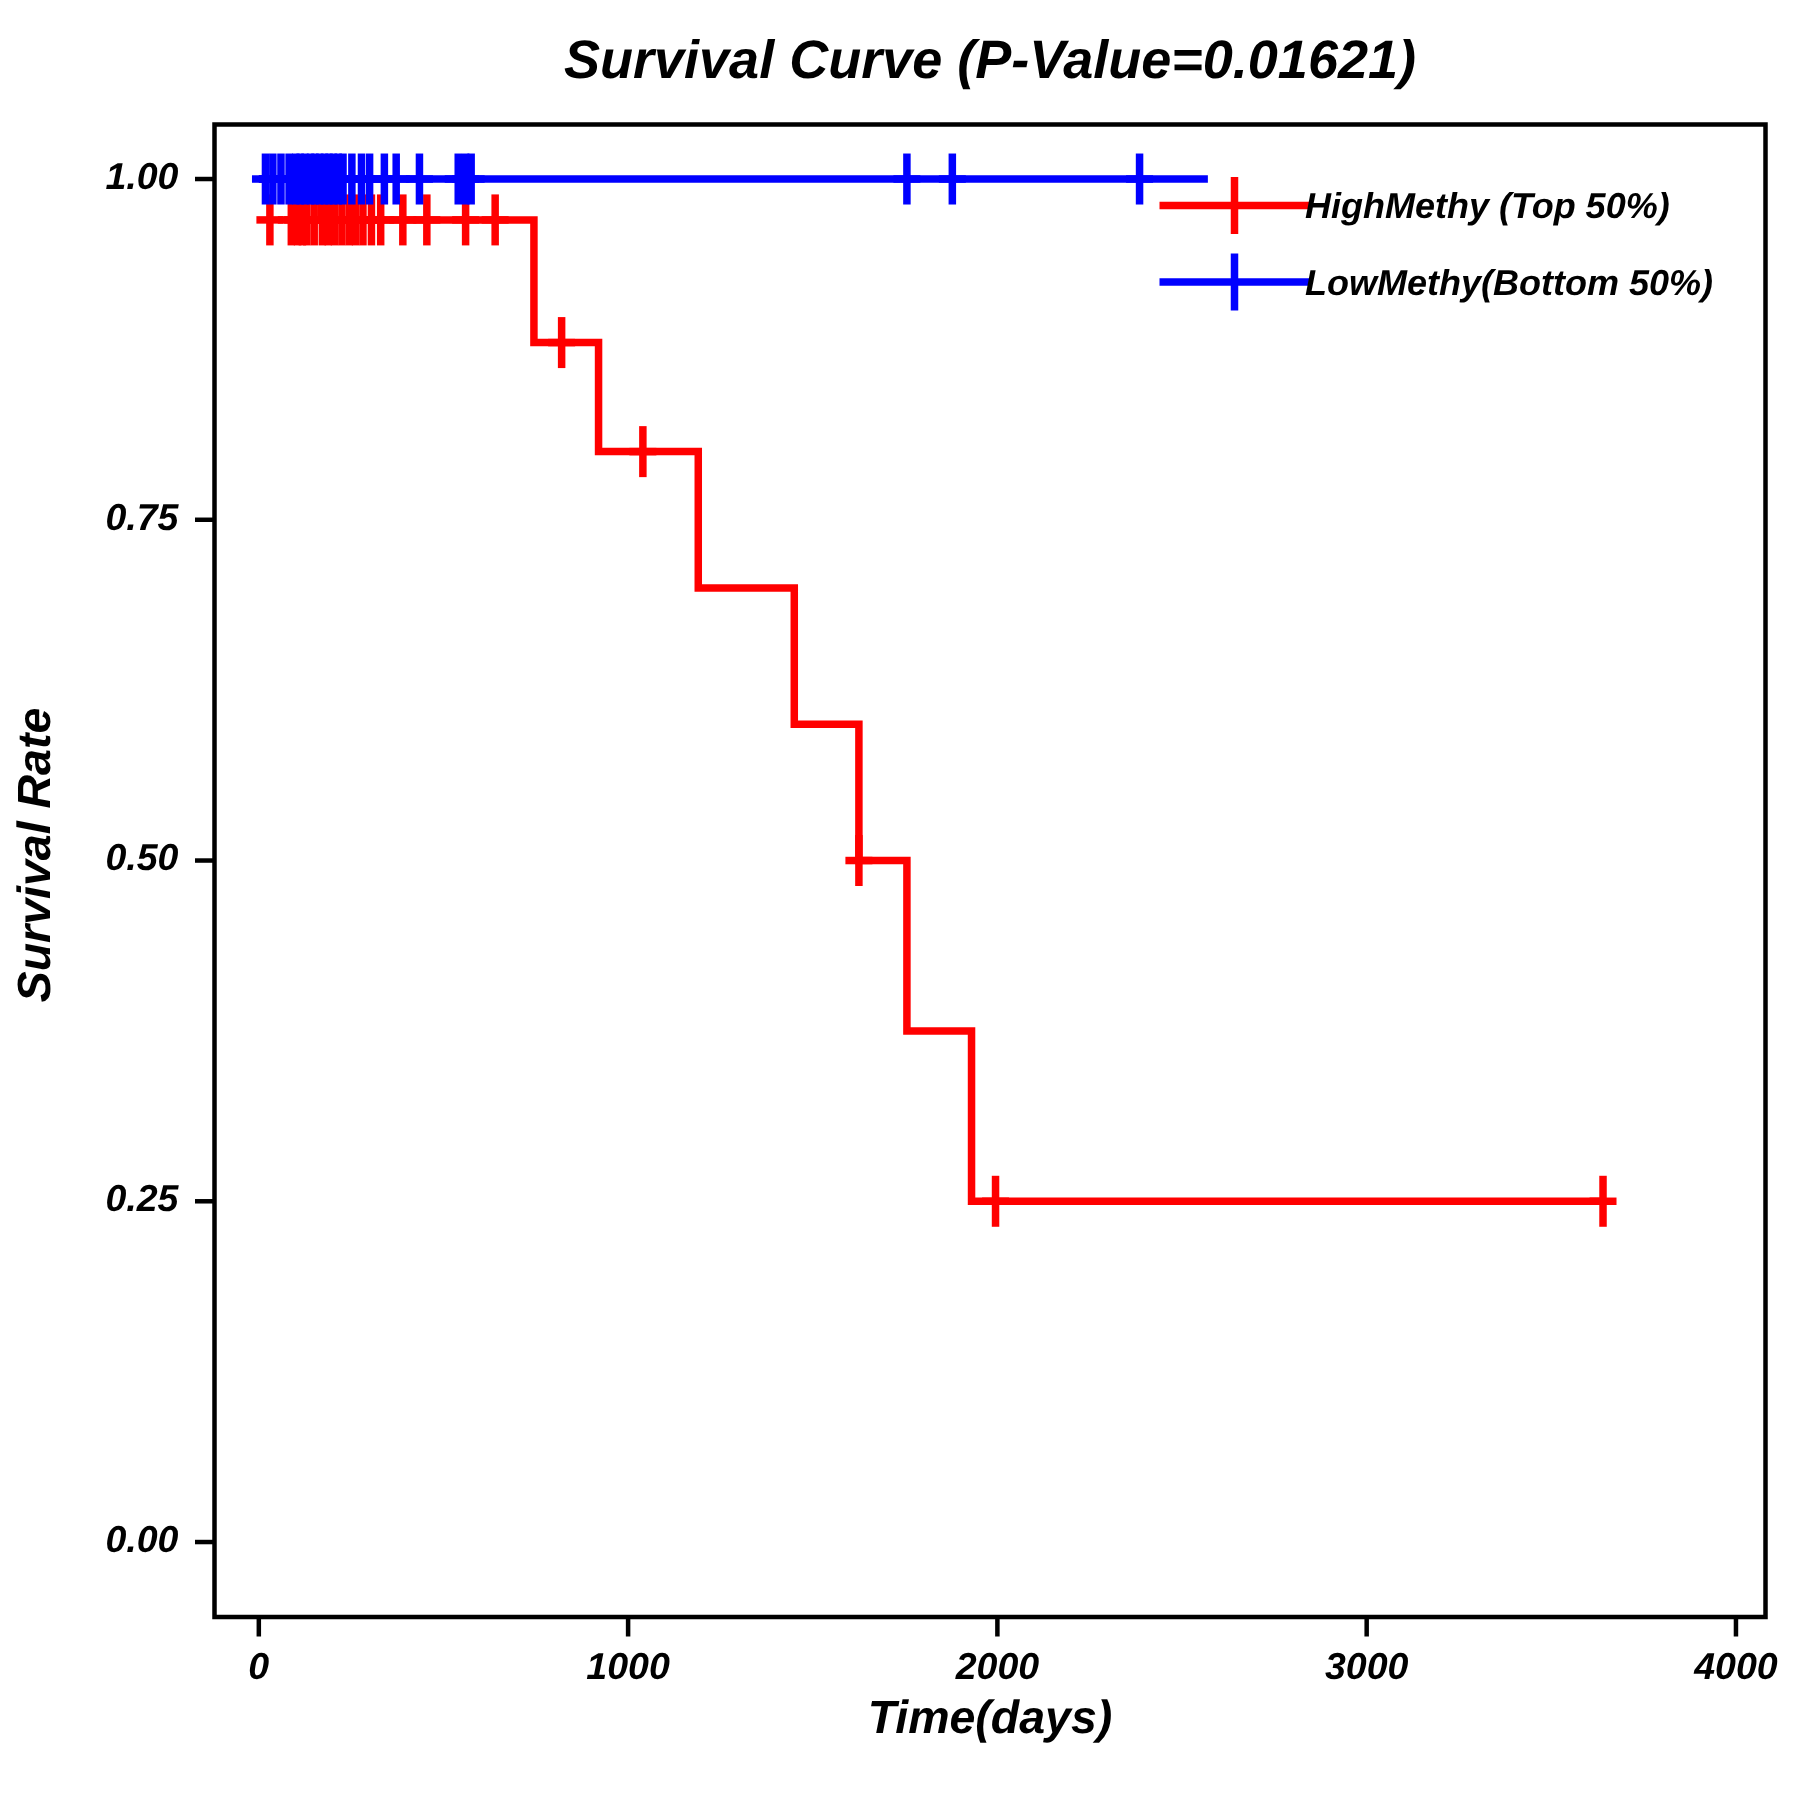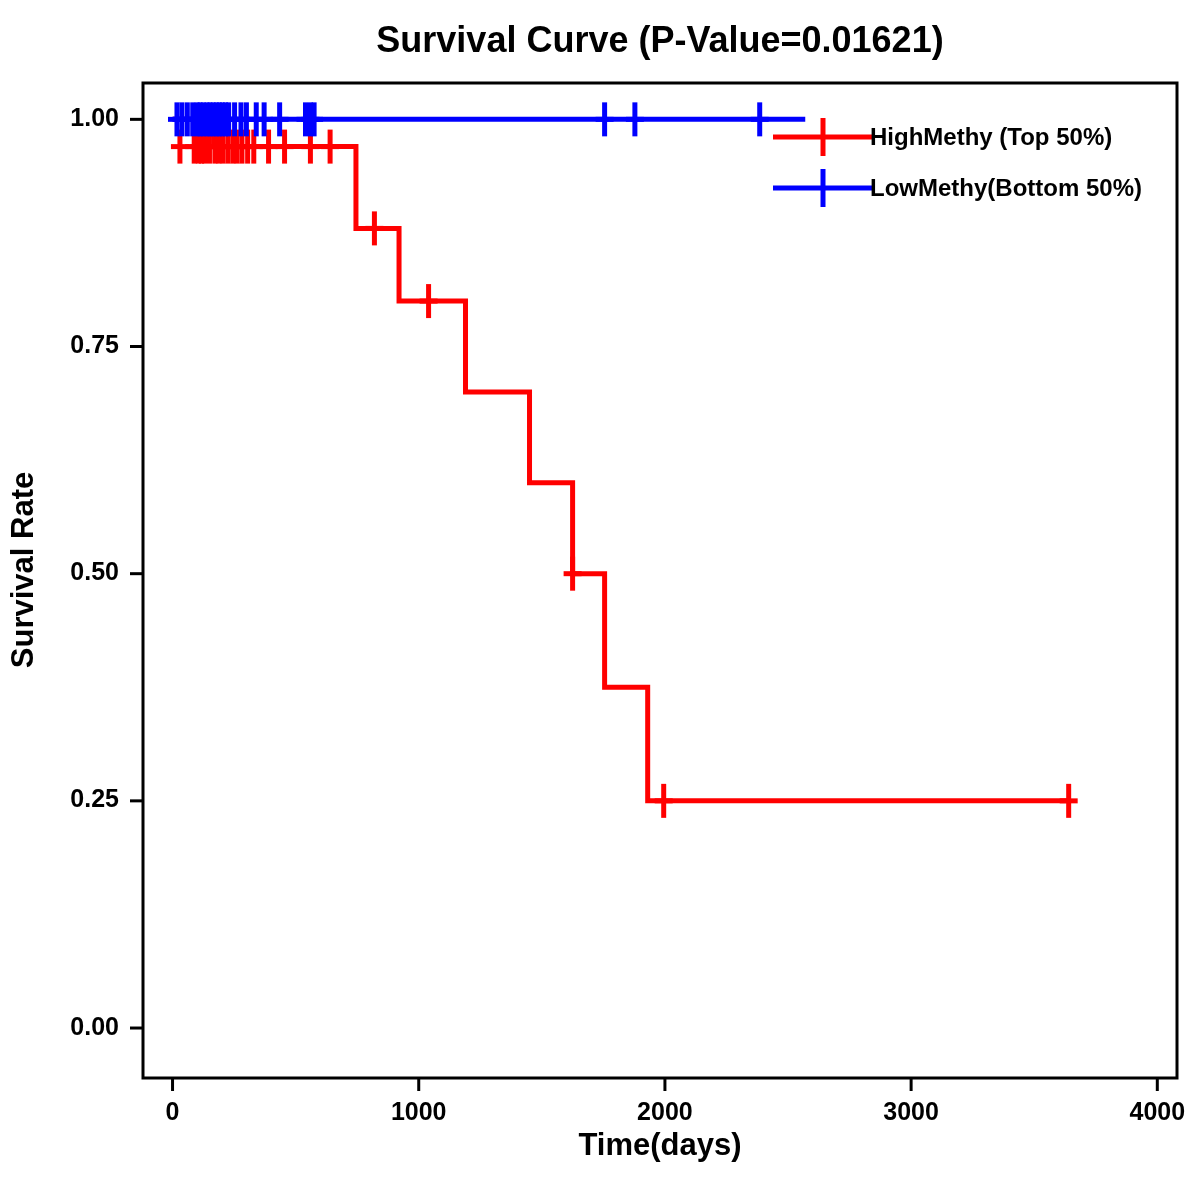--- a/index.html
+++ b/index.html
@@ -7,20 +7,21 @@
     padding: 0;
     background: #ffffff;
   }
   #page {
     position: relative;
     width: 1200px;
     height: 1200px;
     background: #ffffff;
     font-family: "Liberation Sans", sans-serif;
     overflow: hidden;
+    font-style: italic;
   }
   #chart-svg {
     position: absolute;
     left: 0;
     top: 0;
     width: 1200px;
     height: 1200px;
   }
   .chart-title {
     font-family: "Liberation Sans", sans-serif;

